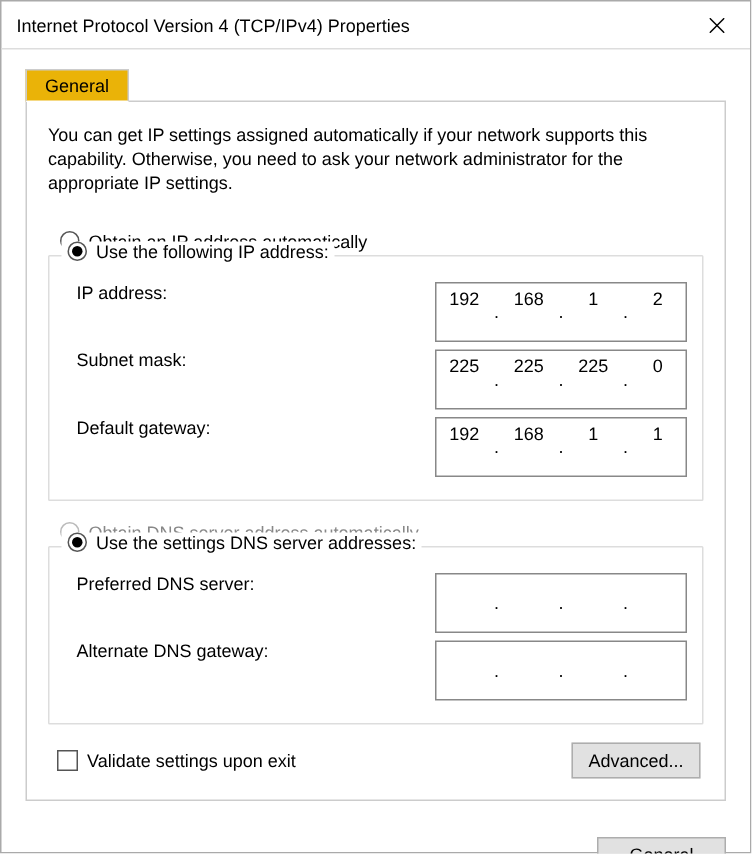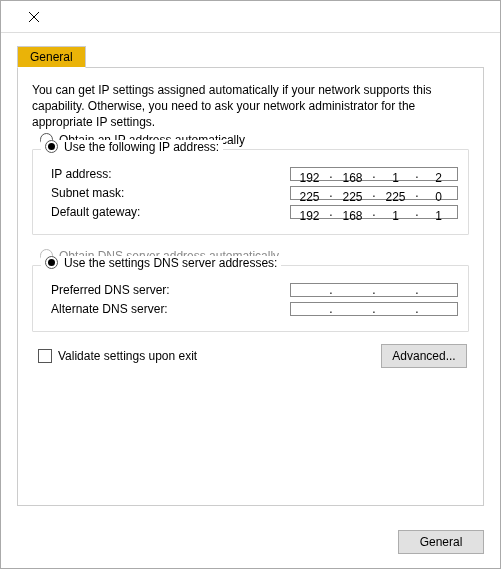--- a/index.html
+++ b/index.html
@@ -65,21 +65,21 @@
   .tabpanel {
     border: 1px solid #ccc;
     padding: 14px 14px 14px 14px;
     flex: 1;
     position: relative;
     z-index: 1;
   }
   .intro {
     font-size: 12px;
     line-height: 1.35;
-    margin-bottom: 0;
+    margin-bottom: 21px;
   }
 
   
   .radio-row {
     display: flex;
     align-items: center;
     gap: 6px;
     padding: 2px 0 2px 8px;
     font-size: 12px;
   }
@@ -123,21 +123,21 @@
   .field-row {
     display: flex;
     margin: 5px 0 5px 8px;
   }
   .field-row .flabel {
     flex: 1 1 auto;
     font-size: 12px;
   }
   .ipbox {
     width: 168px;
-    height: 14px;
+    height: 40px;
     border: 1px solid #888;
     background: #fff;
     display: flex;
     align-items: center;
     font-size: 12px;
     font-family: inherit;
   }
   .ipbox .oct {
     flex: 1;
     text-align: center;
@@ -195,20 +195,21 @@
     outline-offset: -3px;
     background: #e1e1e1;
   }
 </style>
 </head>
 <body>
 
 <div class="window">
 
   <div class="titlebar">
+    <span class="title">Internet Protocol Version 4 (TCP/IPv4) Properties</span>
     <div class="close-btn">
       <svg viewBox="0 0 10 10">
         <line x1="0" y1="0" x2="10" y2="10" stroke="#000" stroke-width="1"></line>
         <line x1="10" y1="0" x2="0" y2="10" stroke="#000" stroke-width="1"></line>
       </svg>
     </div>
   </div>
 
   <div class="client">
 
@@ -293,21 +294,21 @@
               <span class="dot">.</span>
             <span class="oct"></span>
               <span class="dot">.</span>
             <span class="oct"></span>
               <span class="dot">.</span>
             <span class="oct"></span>
           </div>
         </div>
 
         <div class="field-row">
-          <span class="flabel">Alternate DNS server:</span>
+          <span class="flabel">Alternate DNS gateway:</span>
           <div class="ipbox">
             <span class="oct"></span>
               <span class="dot">.</span>
             <span class="oct"></span>
               <span class="dot">.</span>
             <span class="oct"></span>
               <span class="dot">.</span>
             <span class="oct"></span>
           </div>
         </div>

